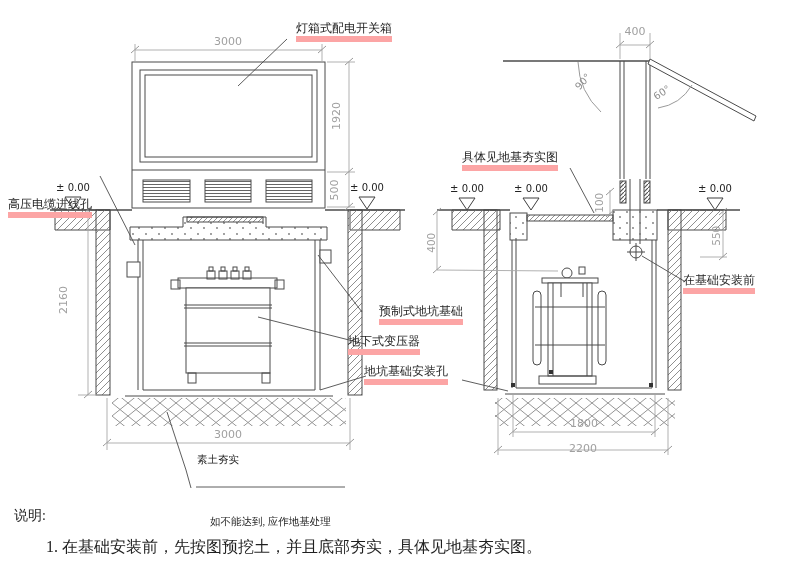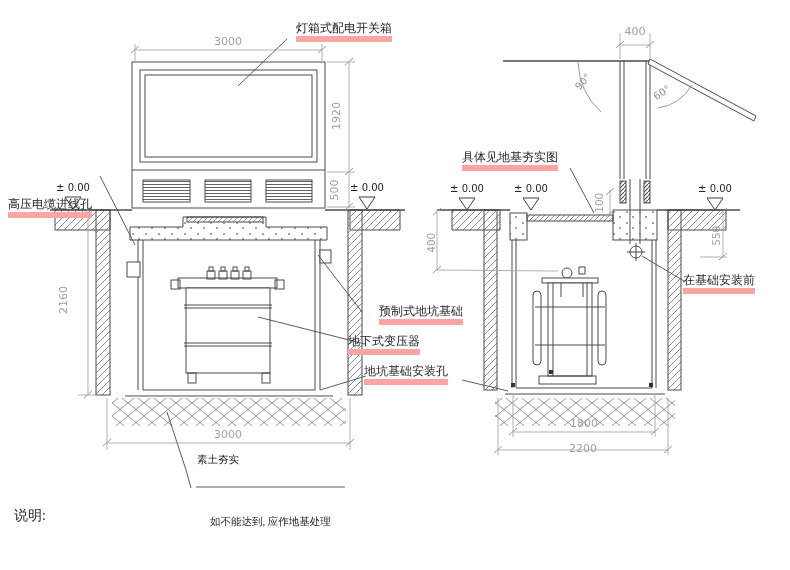--- a/index.html
+++ b/index.html
@@ -249,14 +249,15 @@
 <div class="t dim rot small" style="left:580px;top:197px;width:40px;">100</div>
 <div class="t dim rot small" style="left:412px;top:237px;width:40px;">400</div>
 <div class="t dim rot small" style="left:697px;top:230px;width:40px;">550</div>
 <div class="t dim" style="left:559px;top:418px;width:50px;">1800</div>
 <div class="t dim" style="left:558px;top:443px;width:50px;">2200</div>
 
 <div class="t small" style="left:197px;top:454px;">素土夯实</div>
 <div class="t small" style="left:210px;top:491px;margin-top:25px;">如不能达到, 应作地基处理</div>
 
 <div class="t big" style="left:14px;top:508px;">说明:</div>
+<div class="t note" style="left:46px;top:538px;">1. 在基础安装前，先按图预挖土，并且底部夯实，具体见地基夯实图。</div>
 
 </div>
 
 </body></html>

